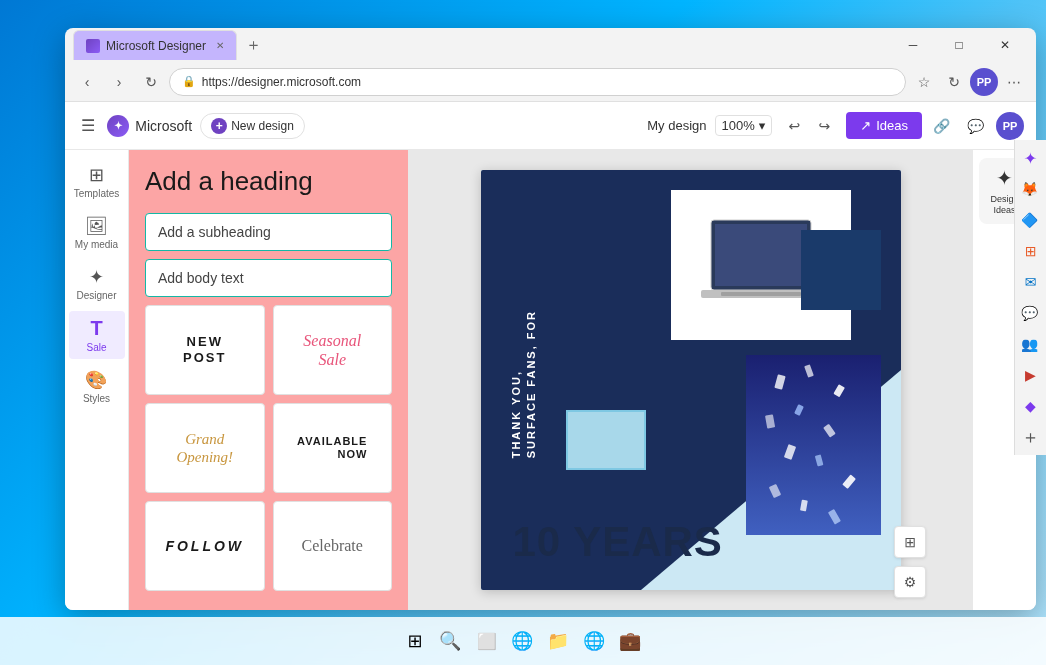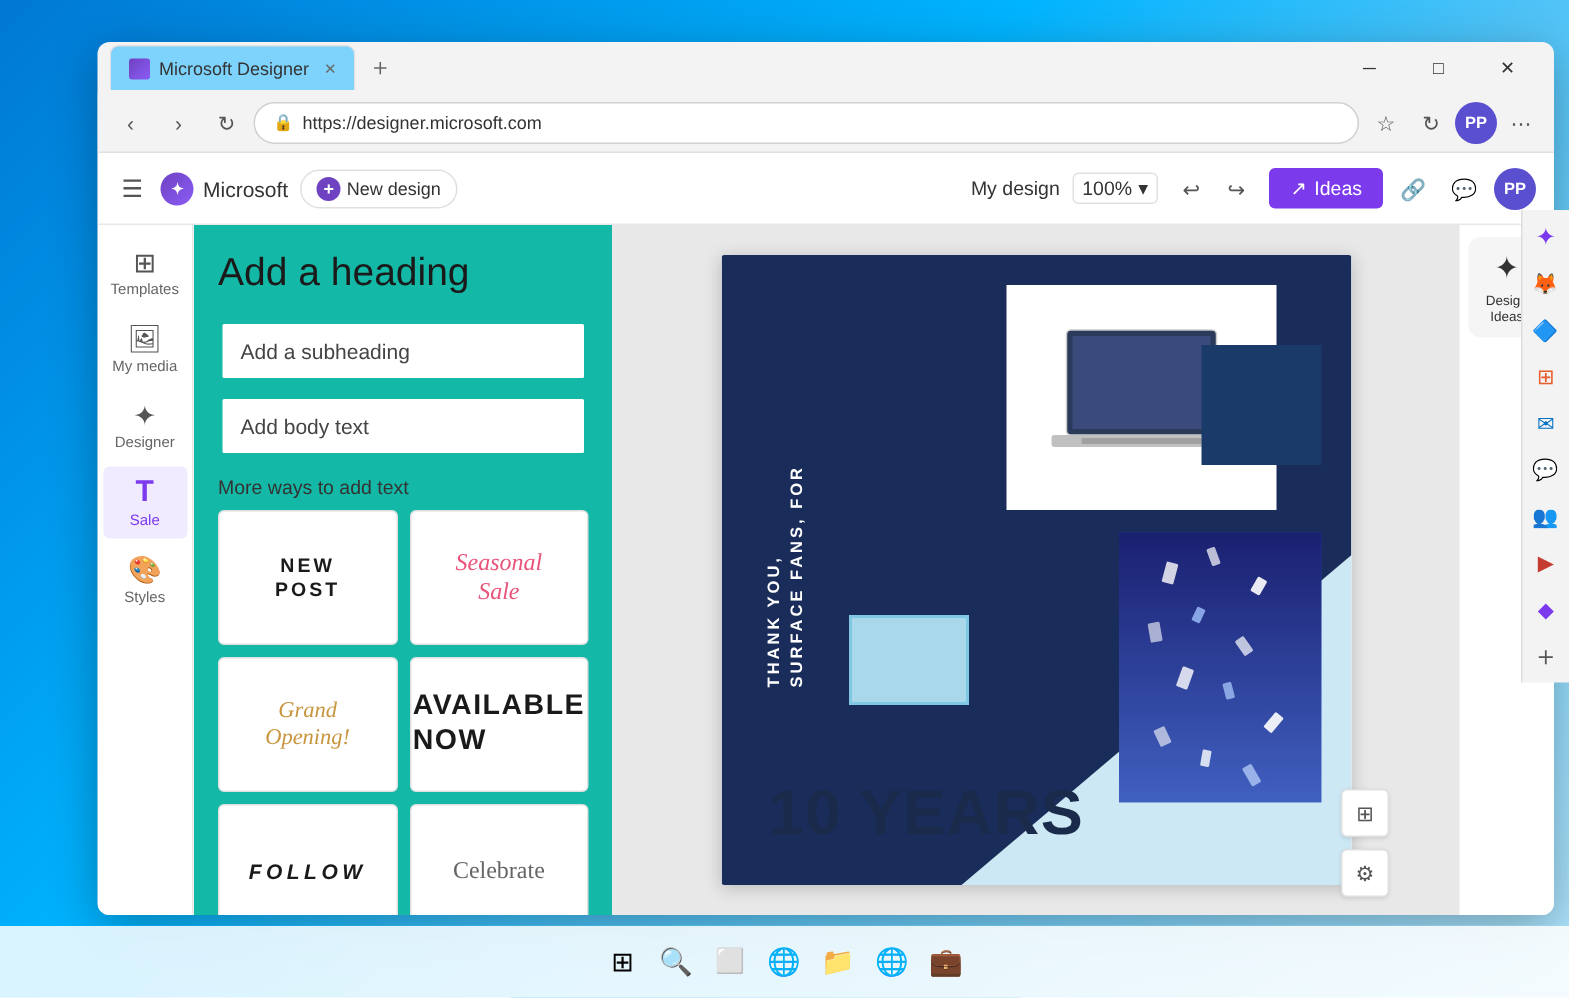--- a/index.html
+++ b/index.html
@@ -75,21 +75,21 @@
       align-items: center;
       height: 34px;
       padding: 0 8px;
       gap: 2px;
     }
     .tab {
       display: flex;
       align-items: center;
       gap: 6px;
       padding: 4px 12px;
-      background: #7dd3fc;
+      background: #c4b5fd;
       border-radius: 6px 6px 0 0;
       font-size: 12px;
       color: #333;
       height: 30px;
       border: 1px solid #e0e0e0;
       border-bottom: none;
     }
     .tab-favicon {
       width: 14px;
       height: 14px;
@@ -323,34 +323,34 @@
     .sidebar-icon-item.active .sidebar-icon-symbol { color: #7c3aed; }
     .sidebar-icon-label {
       font-size: 10px;
       color: #666;
     }
     .sidebar-icon-item.active .sidebar-icon-label { color: #7c3aed; }
 
     
     .text-panel {
       width: 280px;
-      background: #14b8a6;
+      background: #fca5a5;
       border-right: 1px solid #e8e8e8;
       padding: 16px;
       overflow-y: auto;
     }
     .panel-heading {
       font-size: 26px;
       color: #1a1a1a;
       margin-bottom: 16px;
       font-weight: 400;
     }
     .text-option {
       padding: 10px 12px;
-      border: 3px solid #14b8a6;
+      border: 1px solid #14b8a6;
       border-radius: 4px;
       margin-bottom: 8px;
       cursor: pointer;
       font-size: 14px;
       color: #444;
       background: white;
     }
     .more-ways-label {
       font-size: 13px;
       color: #333;
@@ -399,24 +399,24 @@
       font-size: 15px;
       color: #c8963e;
       font-style: italic;
       font-family: Georgia, serif;
       text-align: center;
       line-height: 1.2;
     }
 
     
     .style-available {
-      font-size: 19px;
+      font-size: 11px;
       font-weight: 900;
       color: #1a1a1a;
-      text-align: left;
+      text-align: right;
       text-transform: uppercase;
       letter-spacing: 1px;
       line-height: 1.2;
     }
 
     
     .style-follow {
       font-size: 14px;
       font-weight: bold;
       color: #1a1a1a;
@@ -713,21 +713,20 @@
         <div class="sidebar-icon-item">
           <span class="sidebar-icon-symbol">🎨</span>
           <span class="sidebar-icon-label">Styles</span>
         </div>
       </div>
 
       <div class="text-panel">
         <div class="panel-heading">Add a heading</div>
         <div class="text-option">Add a subheading</div>
         <div class="text-option">Add body text</div>
-        <div class="more-ways-label">More ways to add text</div>
         <div class="text-styles-grid">
 
           <div class="text-style-card">
             <div class="style-new-post">NEW<br>POST</div>
           </div>
 
           <div class="text-style-card">
             <div class="style-seasonal">Seasonal<br>Sale</div>
           </div>
 

